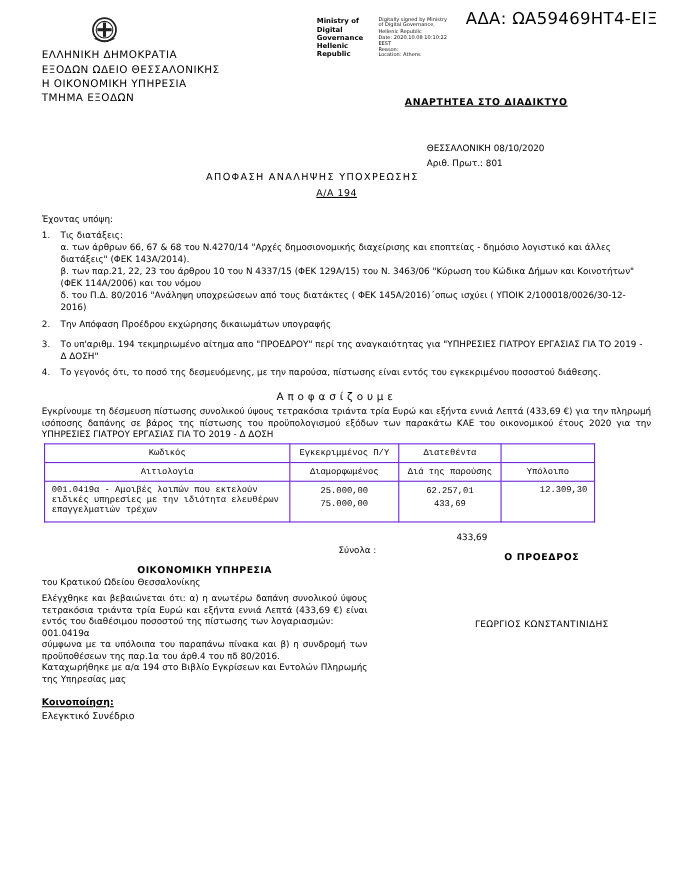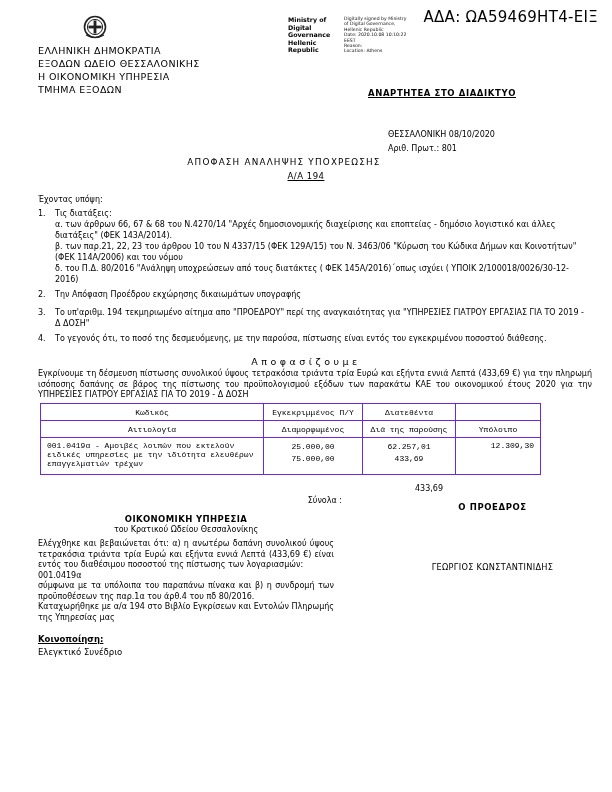--- a/index.html
+++ b/index.html
@@ -35,21 +35,21 @@
   .commit-table td { border:1px solid #6d28d9; font-size:8px; padding:1px 6px; overflow:hidden;font-family:Liberation Mono, monospace; }
   .commit-table .hdr { text-align:center; height:17px; vertical-align:middle; }
   .commit-table .datarow td { height:37px; vertical-align:top; padding-top:3px; }
   .commit-table .num { text-align:center; line-height:12px; }
   .commit-table .balance { vertical-align:middle; text-align:right; }
   .totals-row { top:484px; left:0; width:612px; font-size:8px; }
   .totals-label { position:absolute; left:268px; width:74px; text-align:right;margin-top:12px; }
   .totals-value { position:absolute; left:365px; width:78px; text-align:right; }
   .verify { top:502px; left:38px; width:296px; font-size:8px; line-height:10.5px;margin-top:12px; }
   .verify .dept { text-align:center; font-weight:bold; font-size:8.5px; letter-spacing:0.4px; }
-  .verify .dept-sub { text-align:center; margin-bottom:4px; }
+  .verify .dept-sub { text-align:left; margin-bottom:4px; }
   .verify .just { text-align:justify; }
   .sig-block { top:502px; left:400px; width:185px; font-size:8.5px; text-align:center; }
   .sig-role { font-weight:bold; letter-spacing:0.6px; }
   .sig-name { margin-top:50px; font-size:8.2px; letter-spacing:0.3px; }
   .notify { top:633px; left:38px; font-size:8.5px; line-height:13px; }
   .notify .lbl { font-weight:bold; text-decoration:underline; }
 </style>
 </head>
 <body>
 

